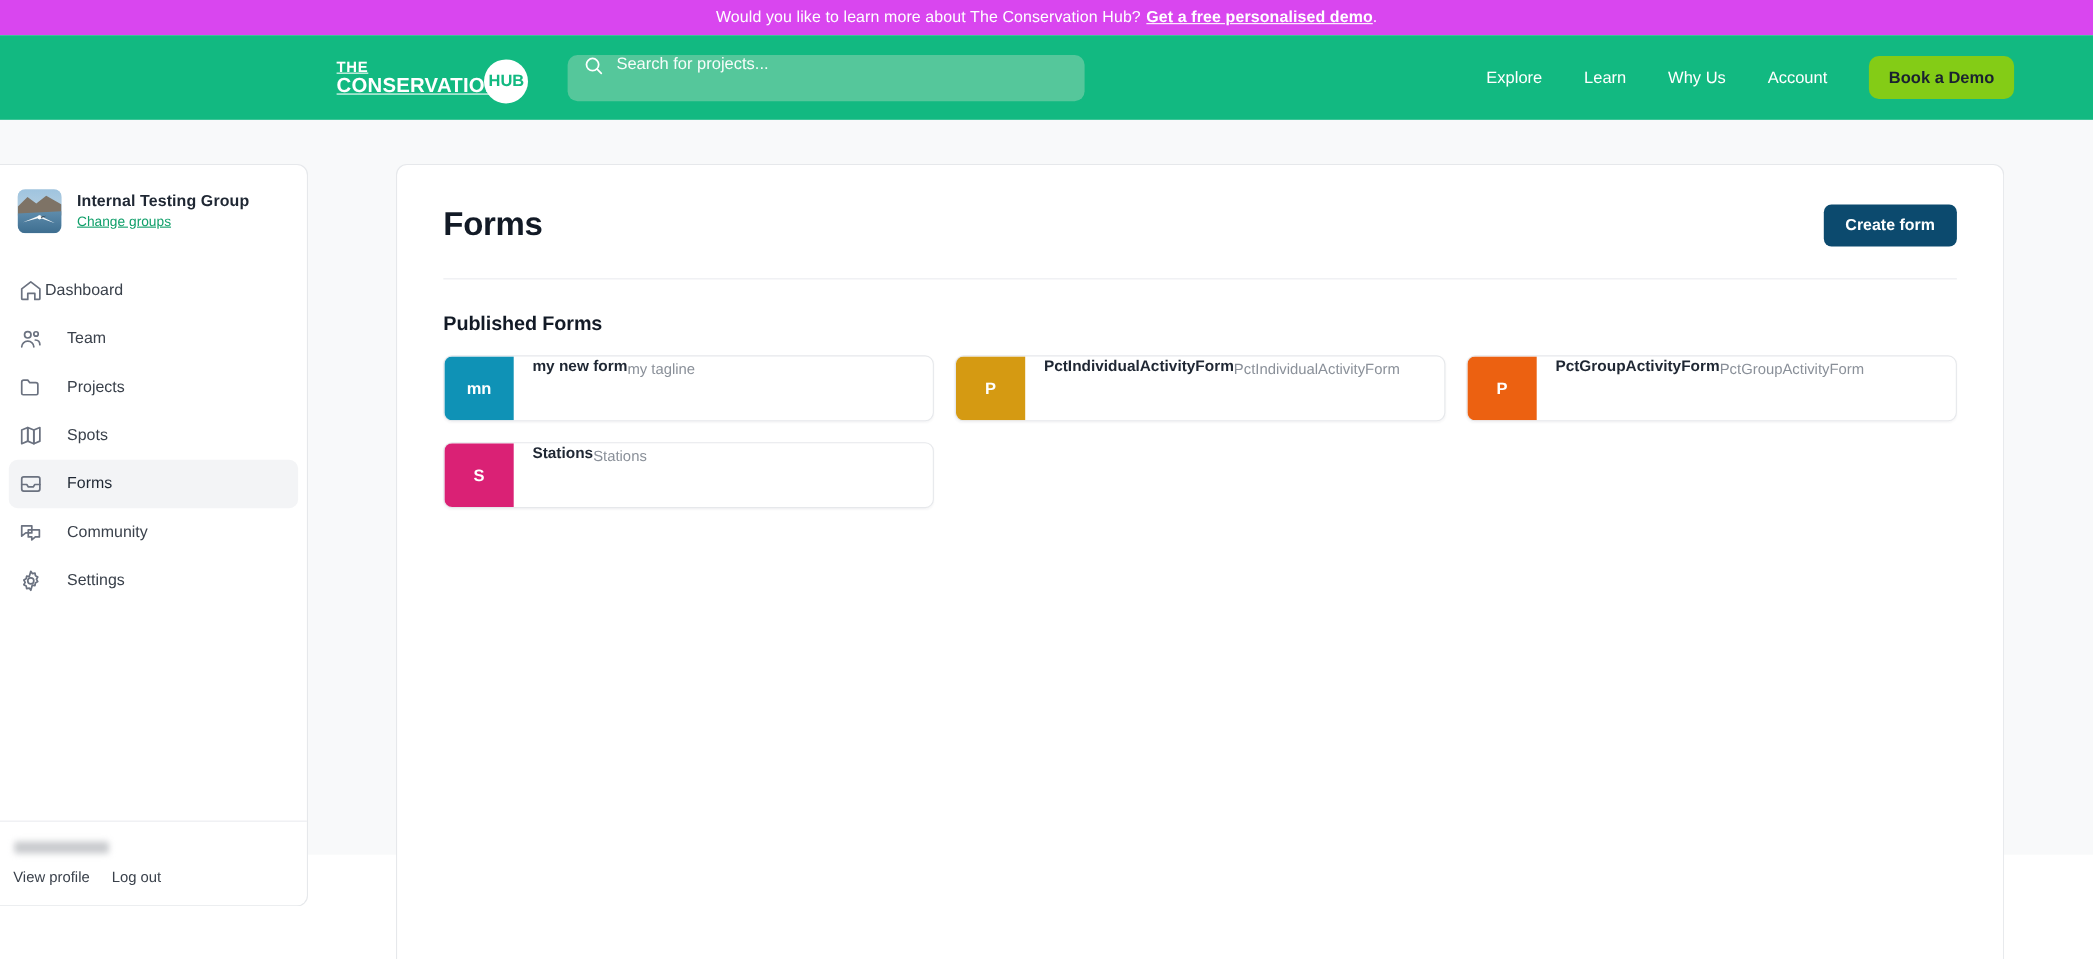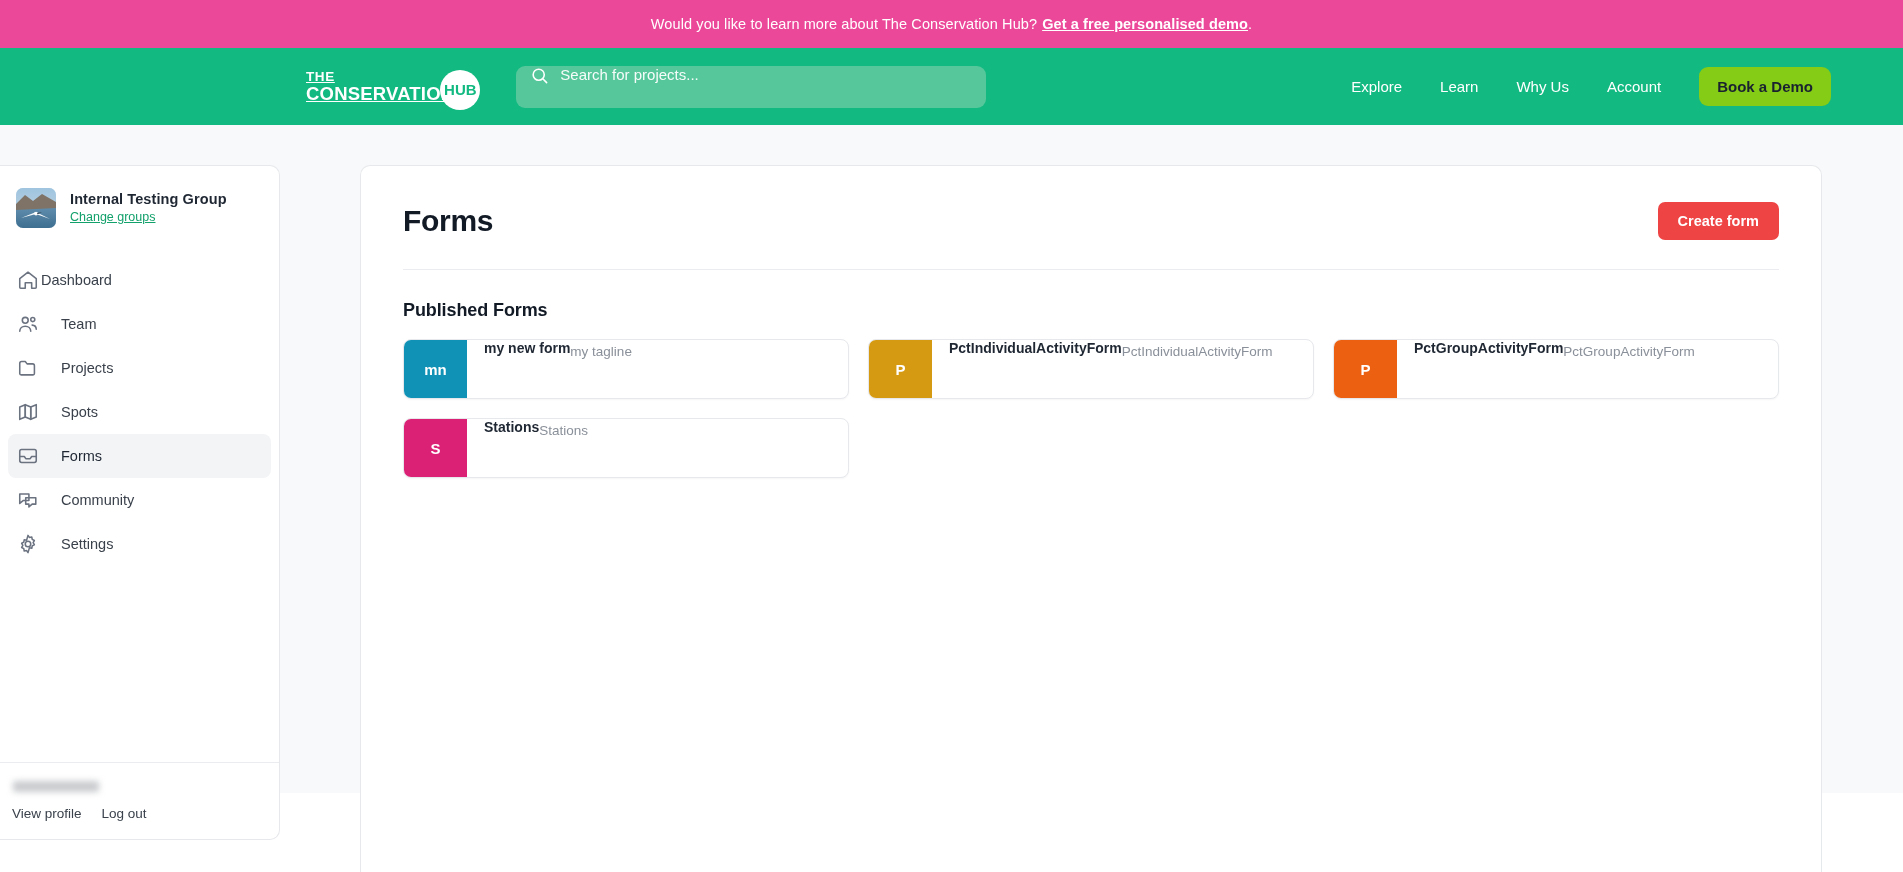--- a/index.html
+++ b/index.html
@@ -5,22 +5,22 @@
   * { box-sizing: border-box; margin: 0; padding: 0; }
   html, body {
     width: 1903px; height: 872px;
     font-family: "Liberation Sans", sans-serif;
     background: #ffffff;
     overflow: hidden;
   }
 
   
   .banner {
-    height: 48px;
-    background: #ec4899;
+    height: 32px;
+    background: #d946ef;
     color: #ffffff;
     display: flex;
     align-items: center;
     justify-content: center;
     font-size: 14.5px;
     letter-spacing: .1px;
   }
   .banner-link {
     color: #ffffff;
     text-decoration: underline;
@@ -236,21 +236,21 @@
     justify-content: space-between;
     padding: 36px 2px 0 2px;
   }
   .page-title {
     font-size: 30px;
     font-weight: 700;
     color: #121A26;
     letter-spacing: -.3px;
   }
   .btn-primary {
-    background: #ef4444;
+    background: #0c4a6e;
     color: #ffffff;
     border: none;
     border-radius: 7px;
     font-size: 14.5px;
     font-weight: 700;
     padding: 11px 20px;
     cursor: pointer;
     font-family: "Liberation Sans", sans-serif;
   }
   .divider {

